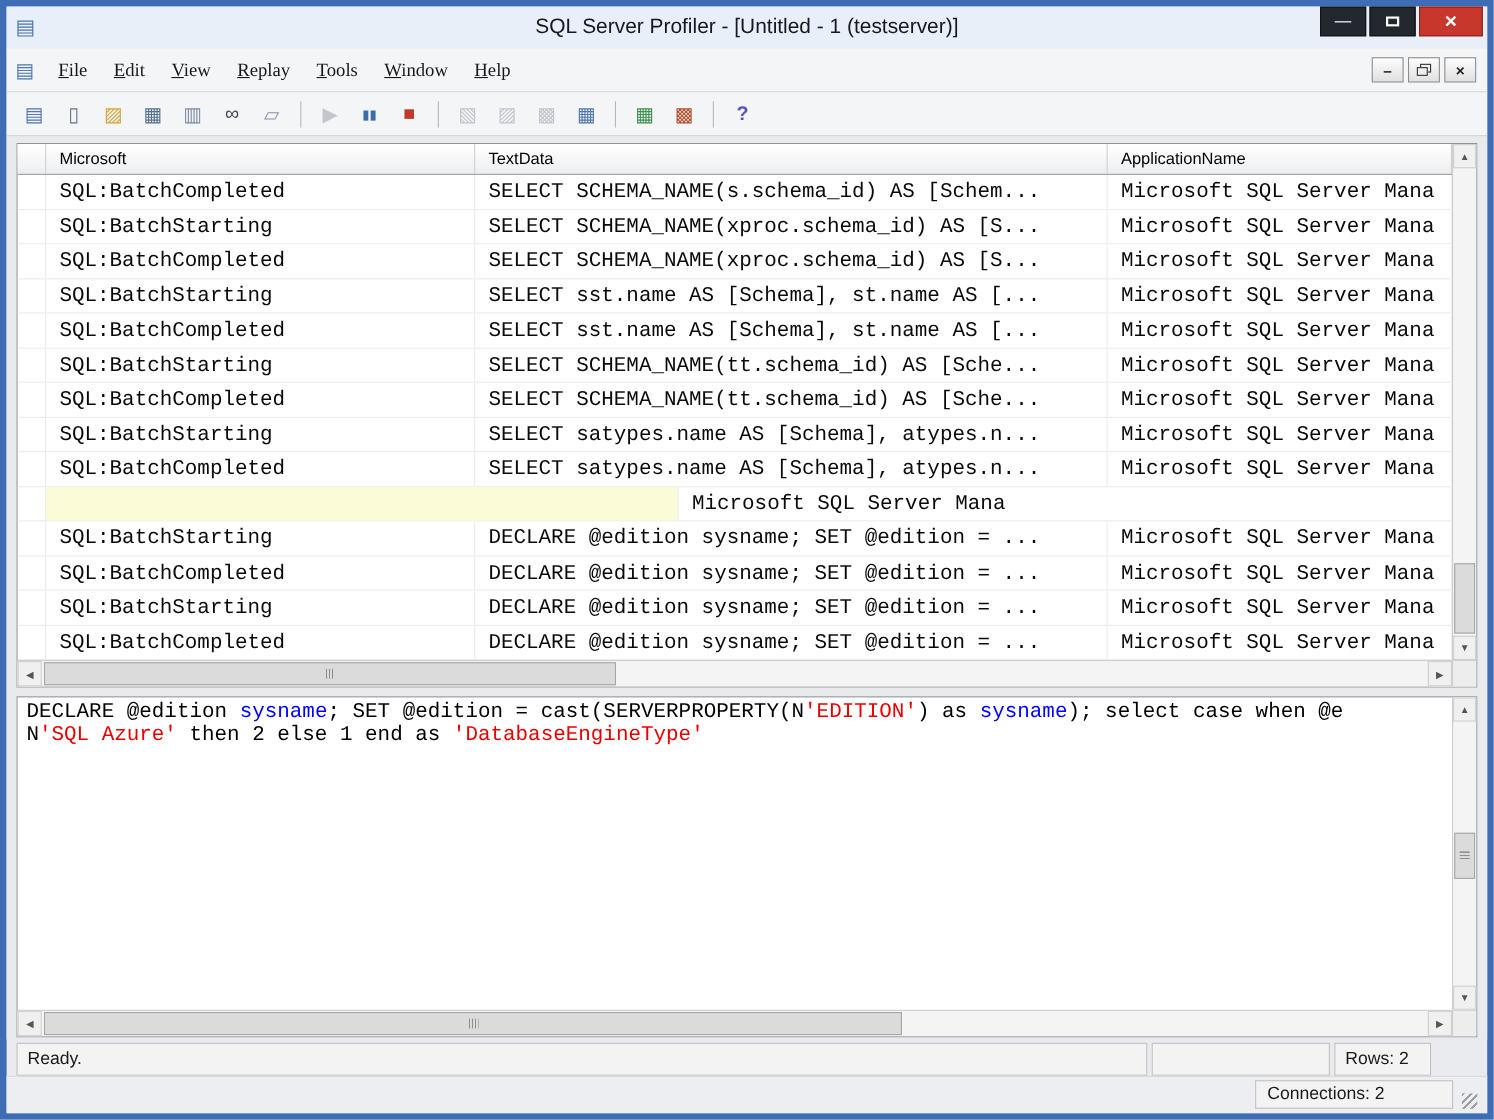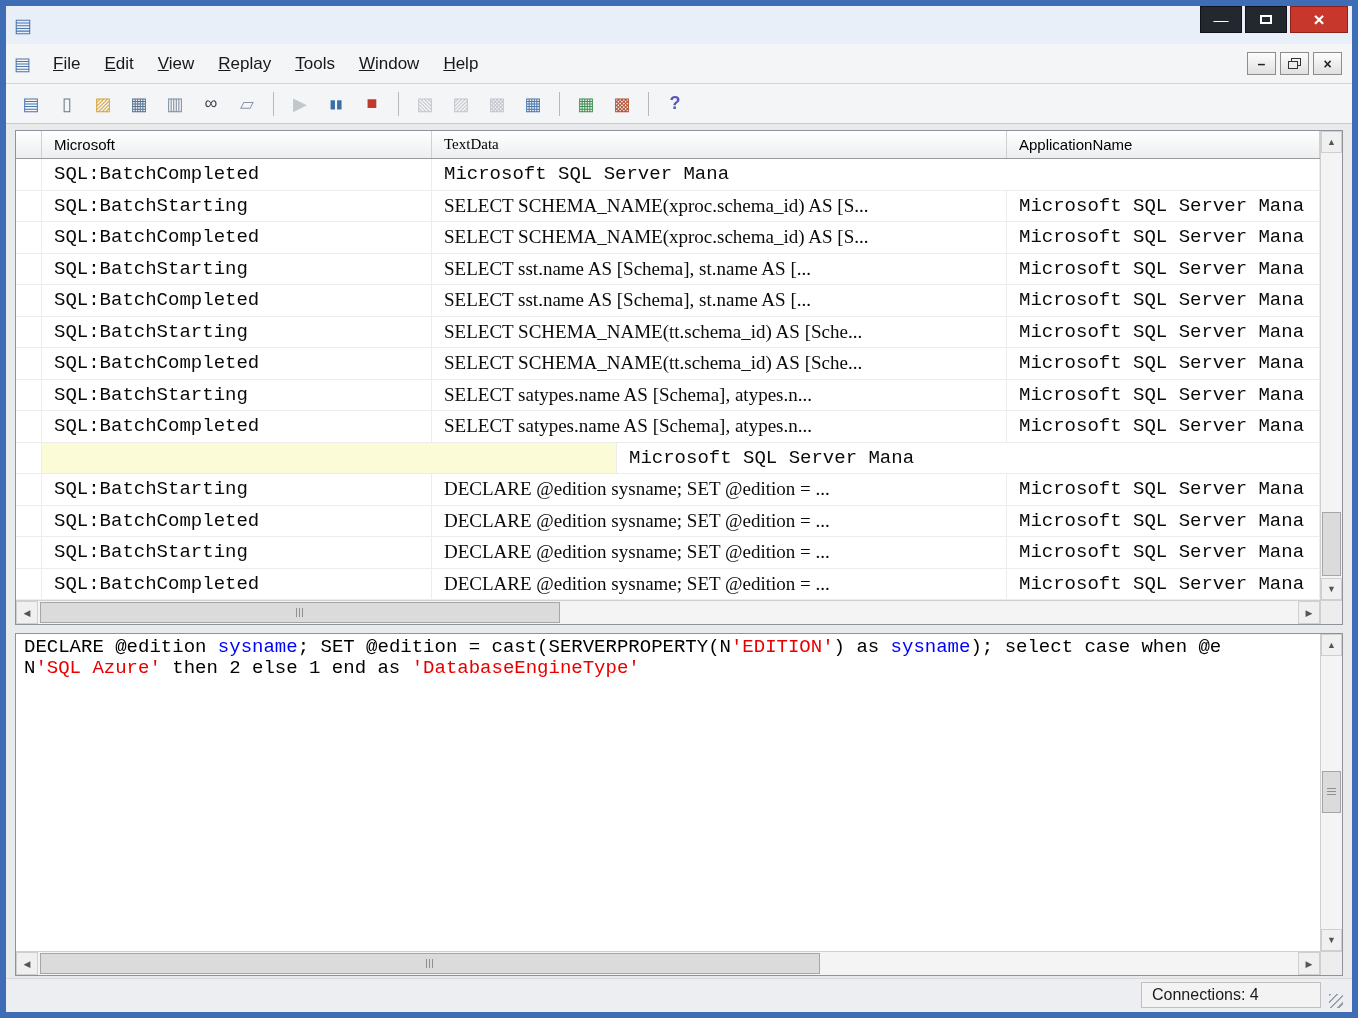--- a/index.html
+++ b/index.html
@@ -35,21 +35,21 @@
   
   .content{flex:1;min-height:0;display:flex;flex-direction:column;padding:6px 9px 2px;gap:8px;background:#e9eaec;}
   
   .grid-wrap{height:495px;flex:0 0 auto;border:1px solid #8f9399;background:#fff;display:flex;flex-direction:column;}
   .grid-top{flex:1;min-height:0;display:flex;}
   .grid-main{flex:1;min-width:0;display:flex;flex-direction:column;}
   .grid-header{height:28px;flex:0 0 auto;display:flex;background:linear-gradient(#ffffff,#eceef0);border-bottom:1px solid #9b9b9b;}
   .gh-cell{border-right:1px solid #d0d0d0;display:flex;align-items:center;padding-left:12px;font-size:15px;color:#000;overflow:hidden;}
   .gh-stub{width:26px;flex:0 0 auto;padding:0;}
   .col-event{width:390px;flex:0 0 auto;}
-  .col-text{width:575px;flex:0 0 auto;font-family:Liberation Serif, serif;}
+  .col-text{width:575px;flex:0 0 auto;}
   .col-app{flex:1;min-width:0;}
   .grid-rows{flex:1;overflow:hidden;font-family:"Liberation Mono","DejaVu Sans Mono",monospace;font-size:19px;color:#0a0a0a;}
   .grid-row{height:31.5px;display:flex;border-bottom:1px solid #ececec;}
   .gr-stub{width:26px;flex:0 0 auto;border-right:1px solid #ececec;}
   .gr-cell{display:flex;align-items:center;padding-left:12px;white-space:pre;overflow:hidden;border-right:1px solid #ececec;}
   .gr-cell.hl{background:var(--row-highlight,#fcfbd7);}
   
   .vscroll{width:22px;flex:0 0 auto;background:#f4f4f4;border-left:1px solid #cfcfcf;display:flex;flex-direction:column;}
   .sb-arrow{height:22px;flex:0 0 auto;display:flex;align-items:center;justify-content:center;font-size:9px;color:#555;background:#f0f0f0;border:1px solid #cfcfcf;}
   .vtrack{flex:1;position:relative;}
@@ -81,36 +81,37 @@
   .resize-grip{width:18px;display:flex;align-items:flex-end;justify-content:flex-end;}
   .resize-grip span{display:block;width:14px;height:14px;background:repeating-linear-gradient(135deg,#9aa0a6 0 2px,transparent 2px 5px);}
 </style>
 </head>
 <body>
 
 <div class="window">
 
   <div class="titlebar">
     <span class="app-icon">▤</span>
+    <span class="title-text">SQL Server Profiler - [Untitled - 1 (testserver)]</span>
     <div class="caption-buttons">
       <div class="cap-btn">
           <span>—</span>
         </div>
       <div class="cap-btn">
           <span class="box"></span>
         </div>
       <div class="cap-btn close">
           <span>×</span>
         </div>
     </div>
   </div>
 
   <div class="menubar">
     <span class="mdi-doc-icon">▤</span>
-    <span style="display:flex;">
+    <span style="display:flex;font-family:Liberation Serif, serif;">
         <span class="menu-item"><u>F</u>ile</span>
         <span class="menu-item"><u>E</u>dit</span>
         <span class="menu-item"><u>V</u>iew</span>
         <span class="menu-item"><u>R</u>eplay</span>
         <span class="menu-item"><u>T</u>ools</span>
         <span class="menu-item"><u>W</u>indow</span>
         <span class="menu-item"><u>H</u>elp</span>
       </span>
     <div class="mdi-buttons">
       <div class="mdi-btn">
@@ -191,20 +192,21 @@
           <div class="grid-header" id="grid-header">
             <div class="gh-cell gh-stub"></div>
           <div class="gh-cell col-event">Microsoft</div>
               <div class="gh-cell col-text">TextData</div>
               <div class="gh-cell col-app">ApplicationName</div>
             </div>
           <div class="grid-rows" id="grid-body">
               <div class="grid-row">
                 <div class="gr-stub"></div>
                 <div class="gr-cell col-event">SQL:BatchCompleted</div>
+                <div class="gr-cell col-text">SELECT SCHEMA_NAME(s.schema_id) AS [Schem...</div>
                 <div class="gr-cell col-app">Microsoft SQL Server Mana</div>
               </div>
               <div class="grid-row">
                 <div class="gr-stub"></div>
                 <div class="gr-cell col-event">SQL:BatchStarting</div>
                 <div class="gr-cell col-text">SELECT SCHEMA_NAME(xproc.schema_id) AS [S...</div>
                 <div class="gr-cell col-app">Microsoft SQL Server Mana</div>
               </div>
               <div class="grid-row">
                 <div class="gr-stub"></div>
@@ -319,24 +321,34 @@
               <span class="grip-h"></span>
             </div>
         </div>
         <div class="sb-arrow-h">▶</div>
         <div class="sb-corner"></div>
       </div>
     </div>
 
   </div>
 
+  <div class="status1">
+    <div class="spanel sp-ready">
+        <span>Ready.</span>
+      </div>
+    <div class="spanel sp-mid"></div>
+    <div class="spanel sp-rows">
+        <span>Rows: 2</span>
+      </div>
+    <div class="sp-gap"></div>
+  </div>
 
   <div class="status2">
     <div class="sp2-spacer"></div>
     <div class="sp-conn">
-        <span>Connections: 4</span>
+        <span>Connections: 2</span>
       </div>
     <div class="resize-grip">
         <span></span>
       </div>
   </div>
 
 </div>
 
 </body></html>

